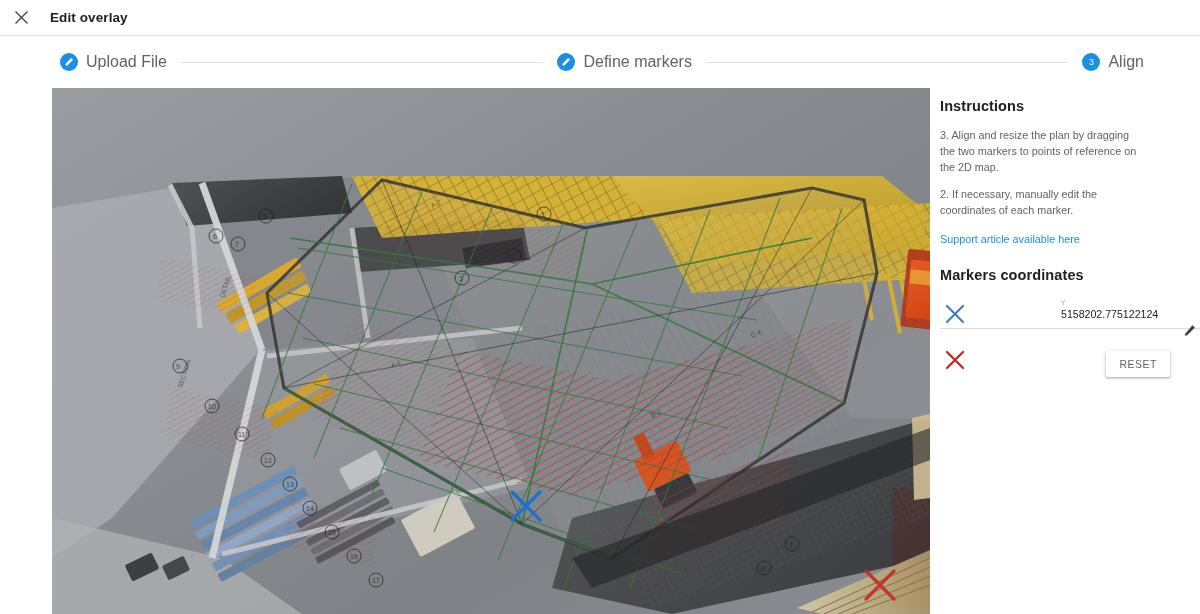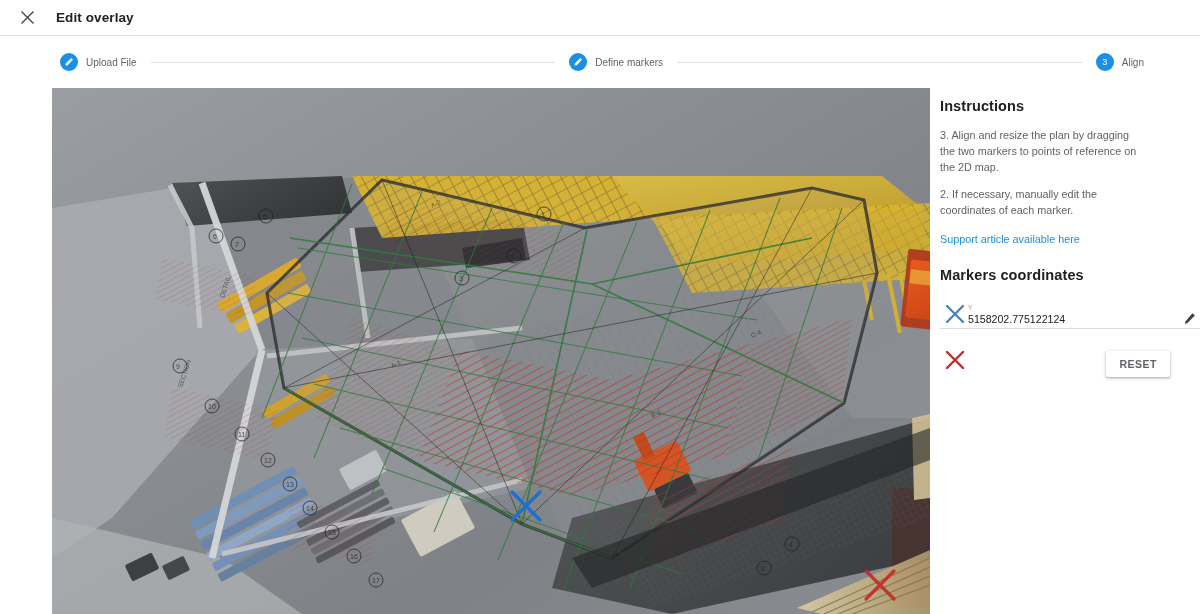--- a/index.html
+++ b/index.html
@@ -8,21 +8,21 @@
     background: #ffffff;
     font-family: "Liberation Sans", sans-serif;
     overflow: hidden;
   }
 
   
   .titlebar {
     height: 36px;
     display: flex;
     align-items: center;
-    padding-left: 14px;
+    padding-left: 8px;
     border-bottom: 1px solid #e0e0e0;
     background: #ffffff;
   }
   .close-btn {
     width: 26px; height: 26px;
     display: flex; align-items: center; justify-content: center;
     cursor: pointer;
     color: #3c4043;
     background: none; border: none;
   }
@@ -54,21 +54,21 @@
     width: 18px; height: 18px;
     border-radius: 50%;
     background: #1a8fe3;
     display: flex; align-items: center; justify-content: center;
     color: #fff;
     font-size: 9px;
     flex: 0 0 auto;
   }
   .step-badge svg { display: block; }
   .step-label {
-    font-size: 10px;
+    font-size: 16px;
     color: #5f6368;
     white-space: nowrap;
   }
   .step-connector {
     flex: 1 1 auto;
     height: 1px;
     background: #e0e0e0;
     margin: 0 14px;
   }
 
@@ -135,20 +135,21 @@
   .marker-icon svg { display: block; }
 
   .field-row {
     display: flex;
     align-items: flex-end;
     border-bottom: 1px solid #dadce0;
     padding: 0 2px 2px 28px;
     height: 30px;
     position: relative;
     margin-bottom: 12px;
+    flex-direction: column;
   }
   .field-row.indented { padding-left: 28px; }
   .field-col { flex: 1 1 auto; display: flex; flex-direction: column; }
   .field-label {
     font-size: 6.5px;
     color: #9aa0a6;
     line-height: 8px;
     margin-bottom: 1px;
   }
   .field-value {
@@ -173,21 +174,21 @@
 
   .reset-row { display: flex; justify-content: flex-end; padding-right: 30px; margin-top: 22px; }
   .reset-btn {
     background: #fff;
     border: none;
     box-shadow: 0 1px 2px rgba(60,64,67,.3), 0 1px 3px 1px rgba(60,64,67,.15);
     border-radius: 2px;
     height: 26px;
     padding: 0 13px;
     font-size: 10.5px;
-    font-weight: bold;
+    font-weight: normal;
     color: #5f6368;
     letter-spacing: .5px;
     cursor: pointer;
     font-family: "Liberation Sans", sans-serif;
   }
 </style>
 </head>
 <body>
 
 <div class="titlebar">

